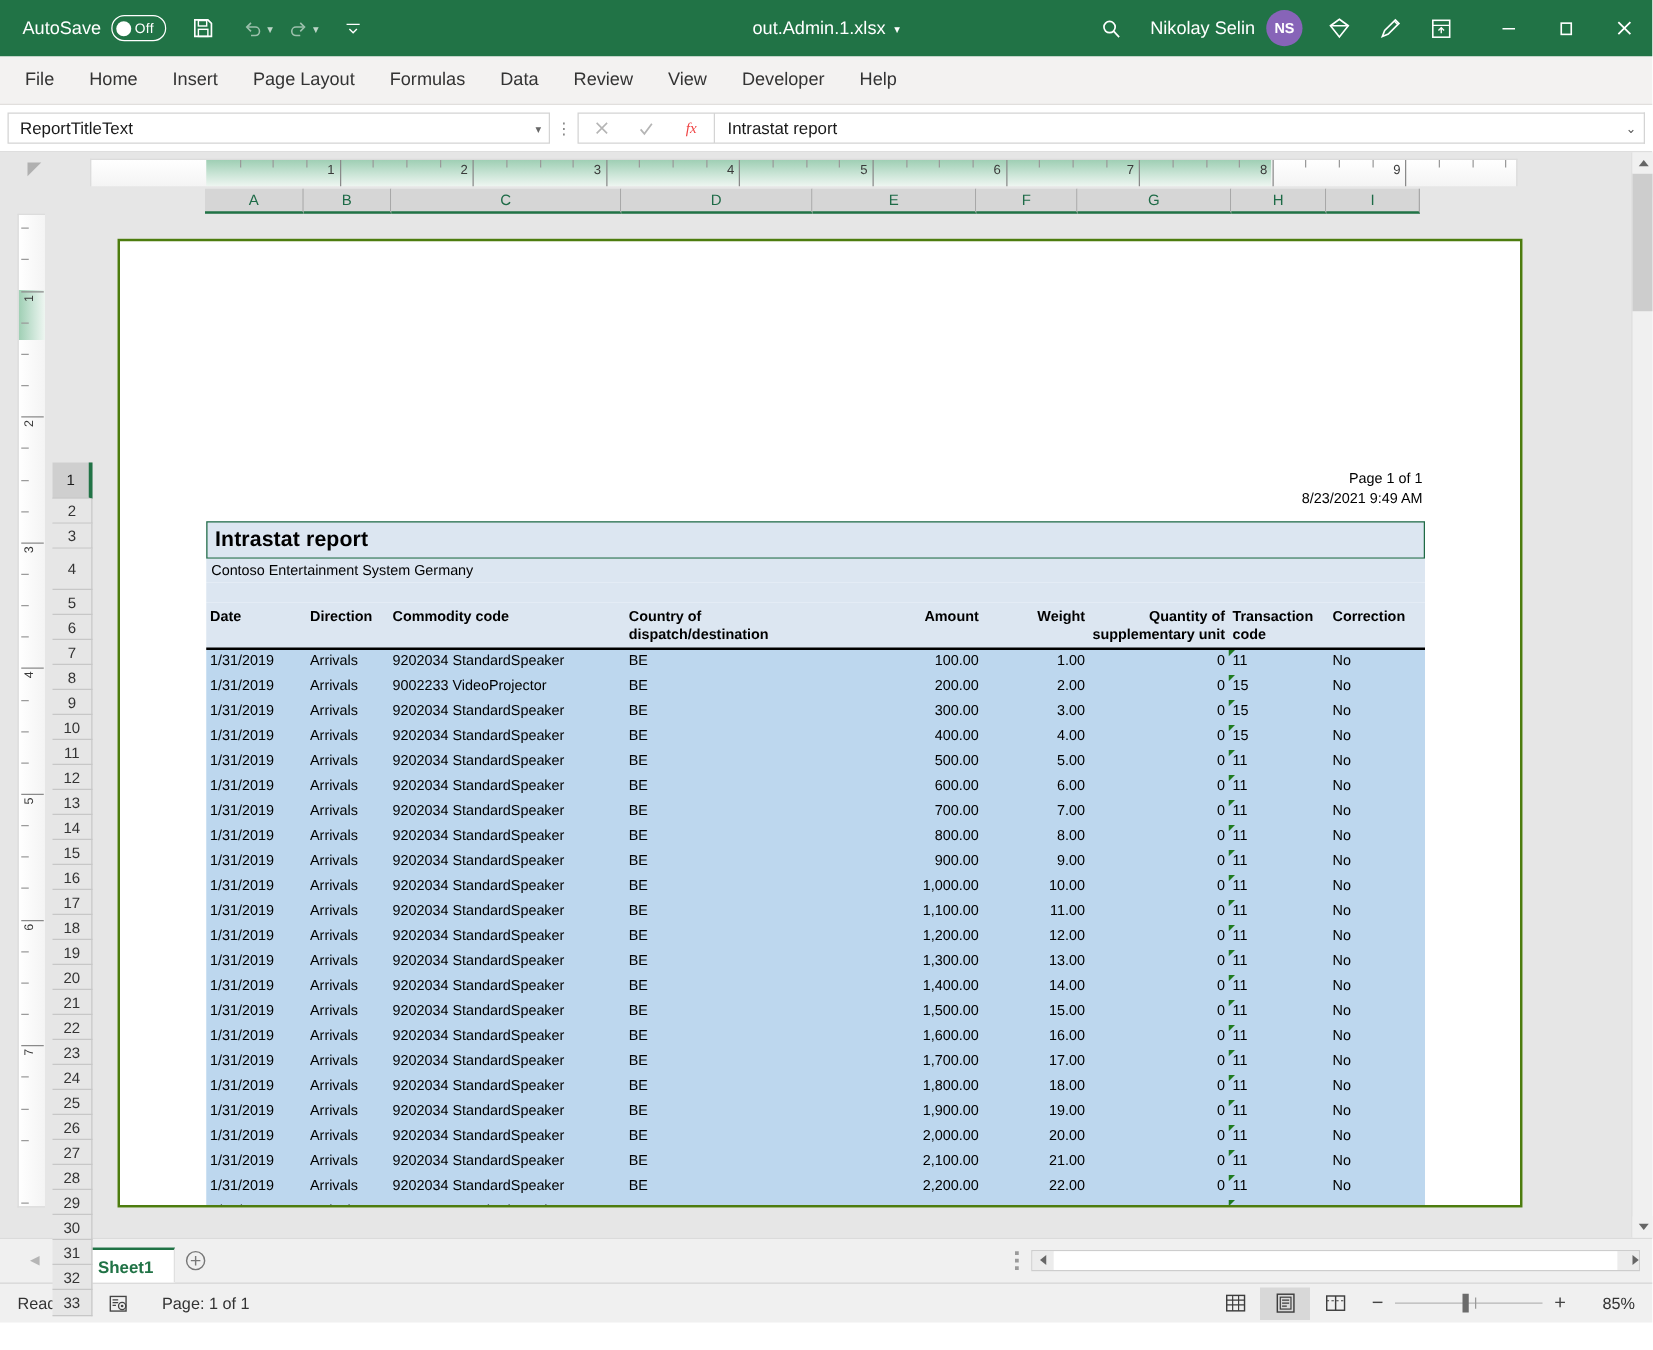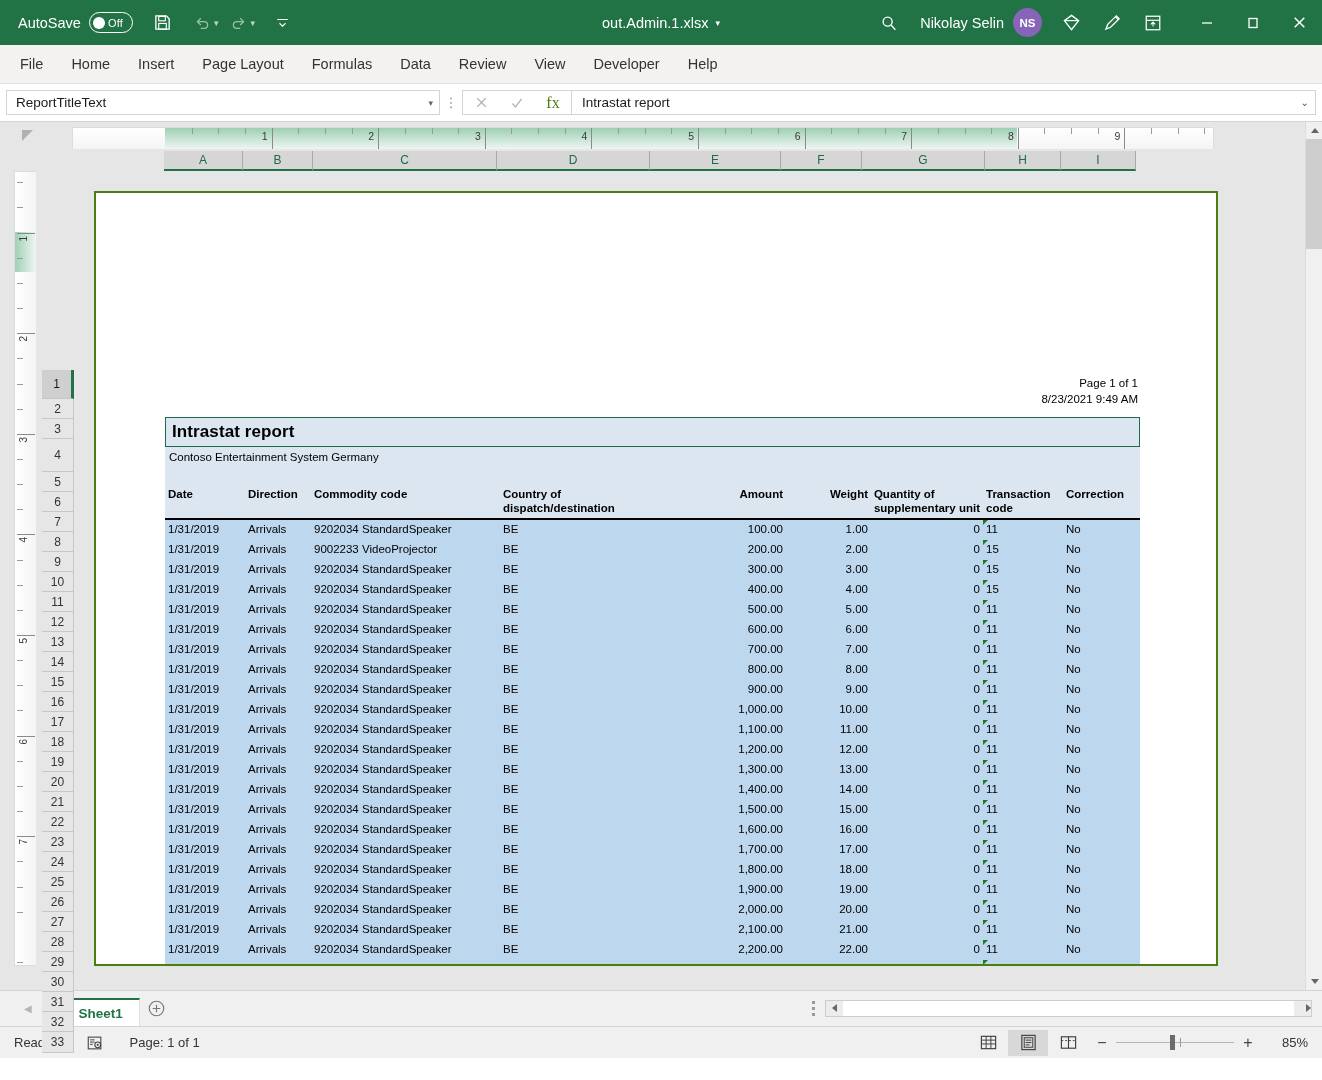--- a/index.html
+++ b/index.html
@@ -86,21 +86,21 @@
     display:flex; align-items:center; padding: 0 6px 0 9px;
     font-size:13.5px; color:#1a1a1a;
   }
   .namebox .nb-caret { margin-left:auto; font-size:9px; color:#666;}
   .fb-dots { width: 22px; display:flex; align-items:center; justify-content:center; color:#888; font-size:13px;}
   .fb-btns {
     display:flex; align-items:center; gap: 0;
     border:1px solid #d4d4d4; height:25px; background:#fff;
   }
   .fb-btns .fbb { width:36px; height:23px; display:flex; align-items:center; justify-content:center; color:#aaa; font-size:15px;}
-  .fb-btns .fx { color:#4d7c0f; font-family:"Liberation Serif",serif; font-size:16px;}
+  .fb-btns .fx { color:#ef4444; font-style:italic; font-family:"Liberation Serif",serif; font-size:12px;}
   .fb-input {
     flex:1; height:25px; border:1px solid #d4d4d4; border-left:none; background:#fff;
     display:flex; align-items:center; padding: 0 6px 0 10px;
     font-size:13.5px; color:#1a1a1a;
   }
   .fb-input .fb-caret { margin-left:auto; font-size:10px; color:#555;}
 
   
   .workspace { position:relative; height: 868px; background:#e6e6e6; display:flex;}
 
@@ -568,21 +568,21 @@
       <div class="rsub">Contoso Entertainment System Germany</div>
       <div class="rgap"></div>
 
       <div class="thead" id="thead">
           <div class="th" style="left: 3px;">Date</div>
           <div class="th" style="left: 83px;">Direction</div>
           <div class="th" style="left: 149px;">Commodity code</div>
           <div class="th" style="left: 338px;">Country of<br>dispatch/destination</div>
           <div class="th" style="right: 357px; text-align: right;">Amount</div>
           <div class="th" style="right: 272px; text-align: right;">Weight</div>
-          <div class="th" style="right: 160px; text-align: left;">Quantity of<br>supplementary unit</div>
+          <div class="th" style="right: 160px; text-align: right;">Quantity of<br>supplementary unit</div>
           <div class="th" style="left: 821px;">Transaction<br>code</div>
           <div class="th" style="left: 901px;">Correction</div>
         </div>
       <div class="tbody" id="tbody">
           <div class="trow">
             <div class="td" style="left: 3px;">1/31/2019</div>
             <div class="td" style="left: 83px;">Arrivals</div>
             <div class="td" style="left: 149px;">9202034 StandardSpeaker</div>
             <div class="td" style="left: 338px;">BE</div>
             <div class="td" style="right: 357px;">100.00</div>

